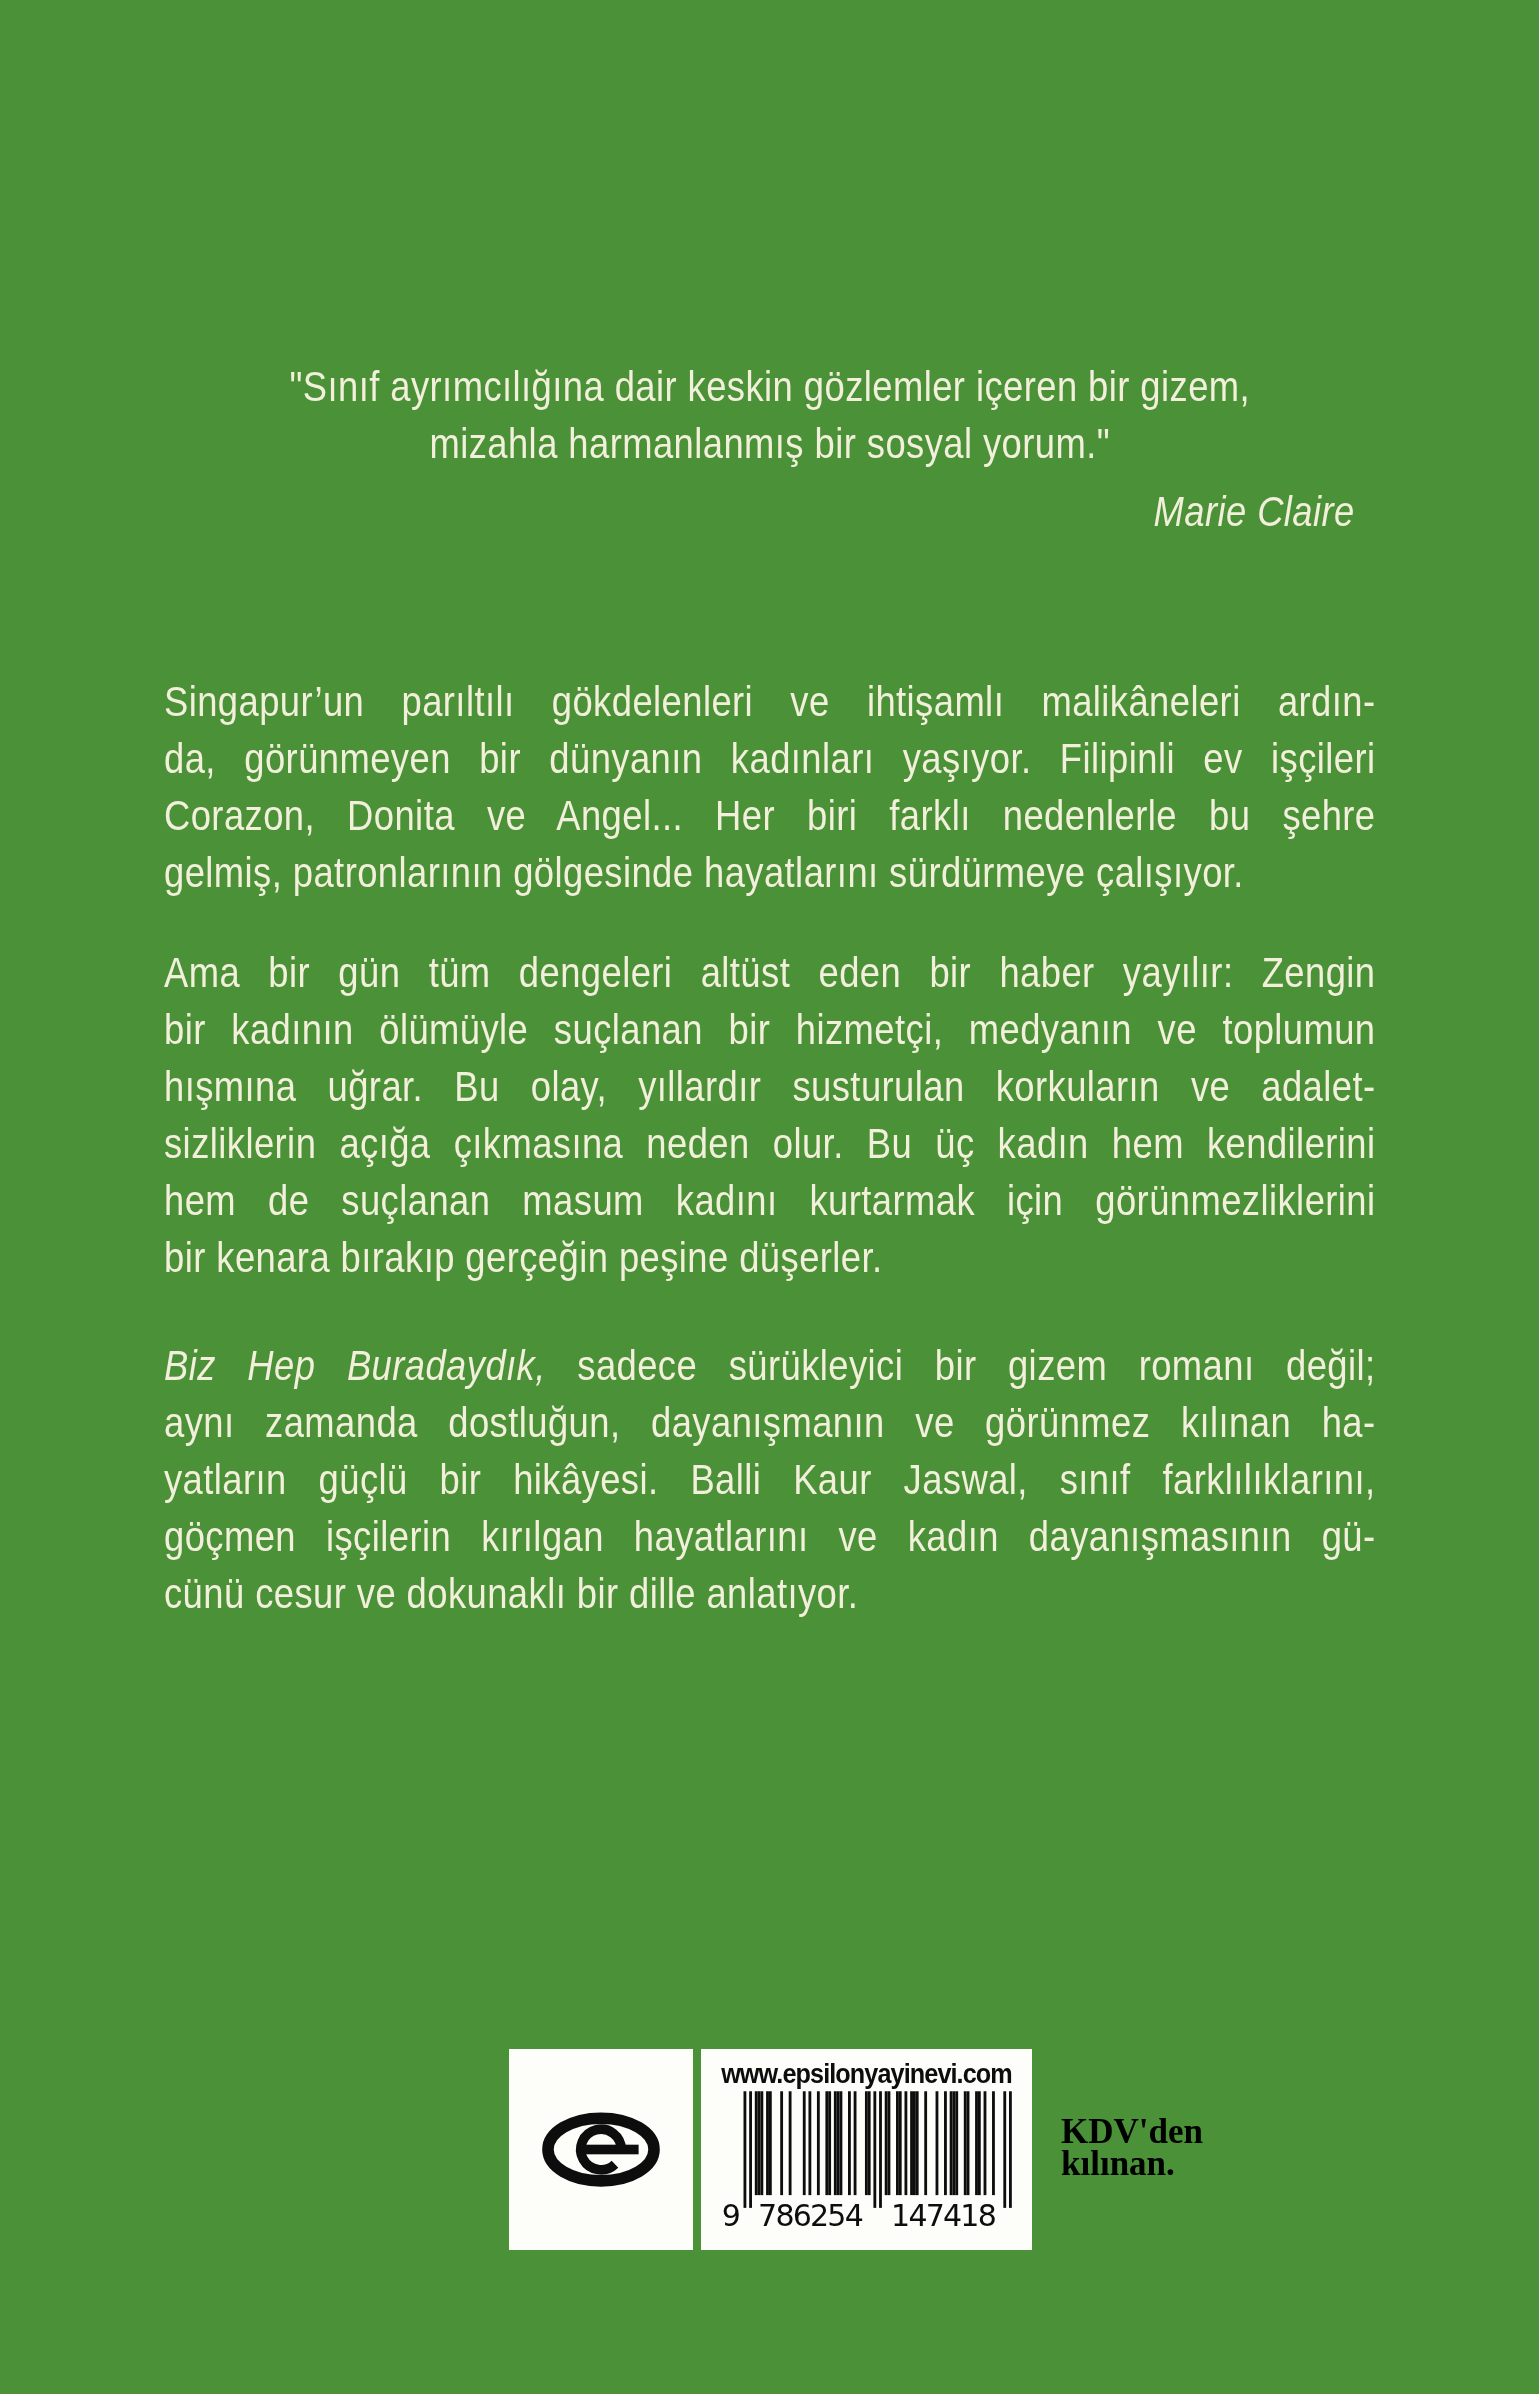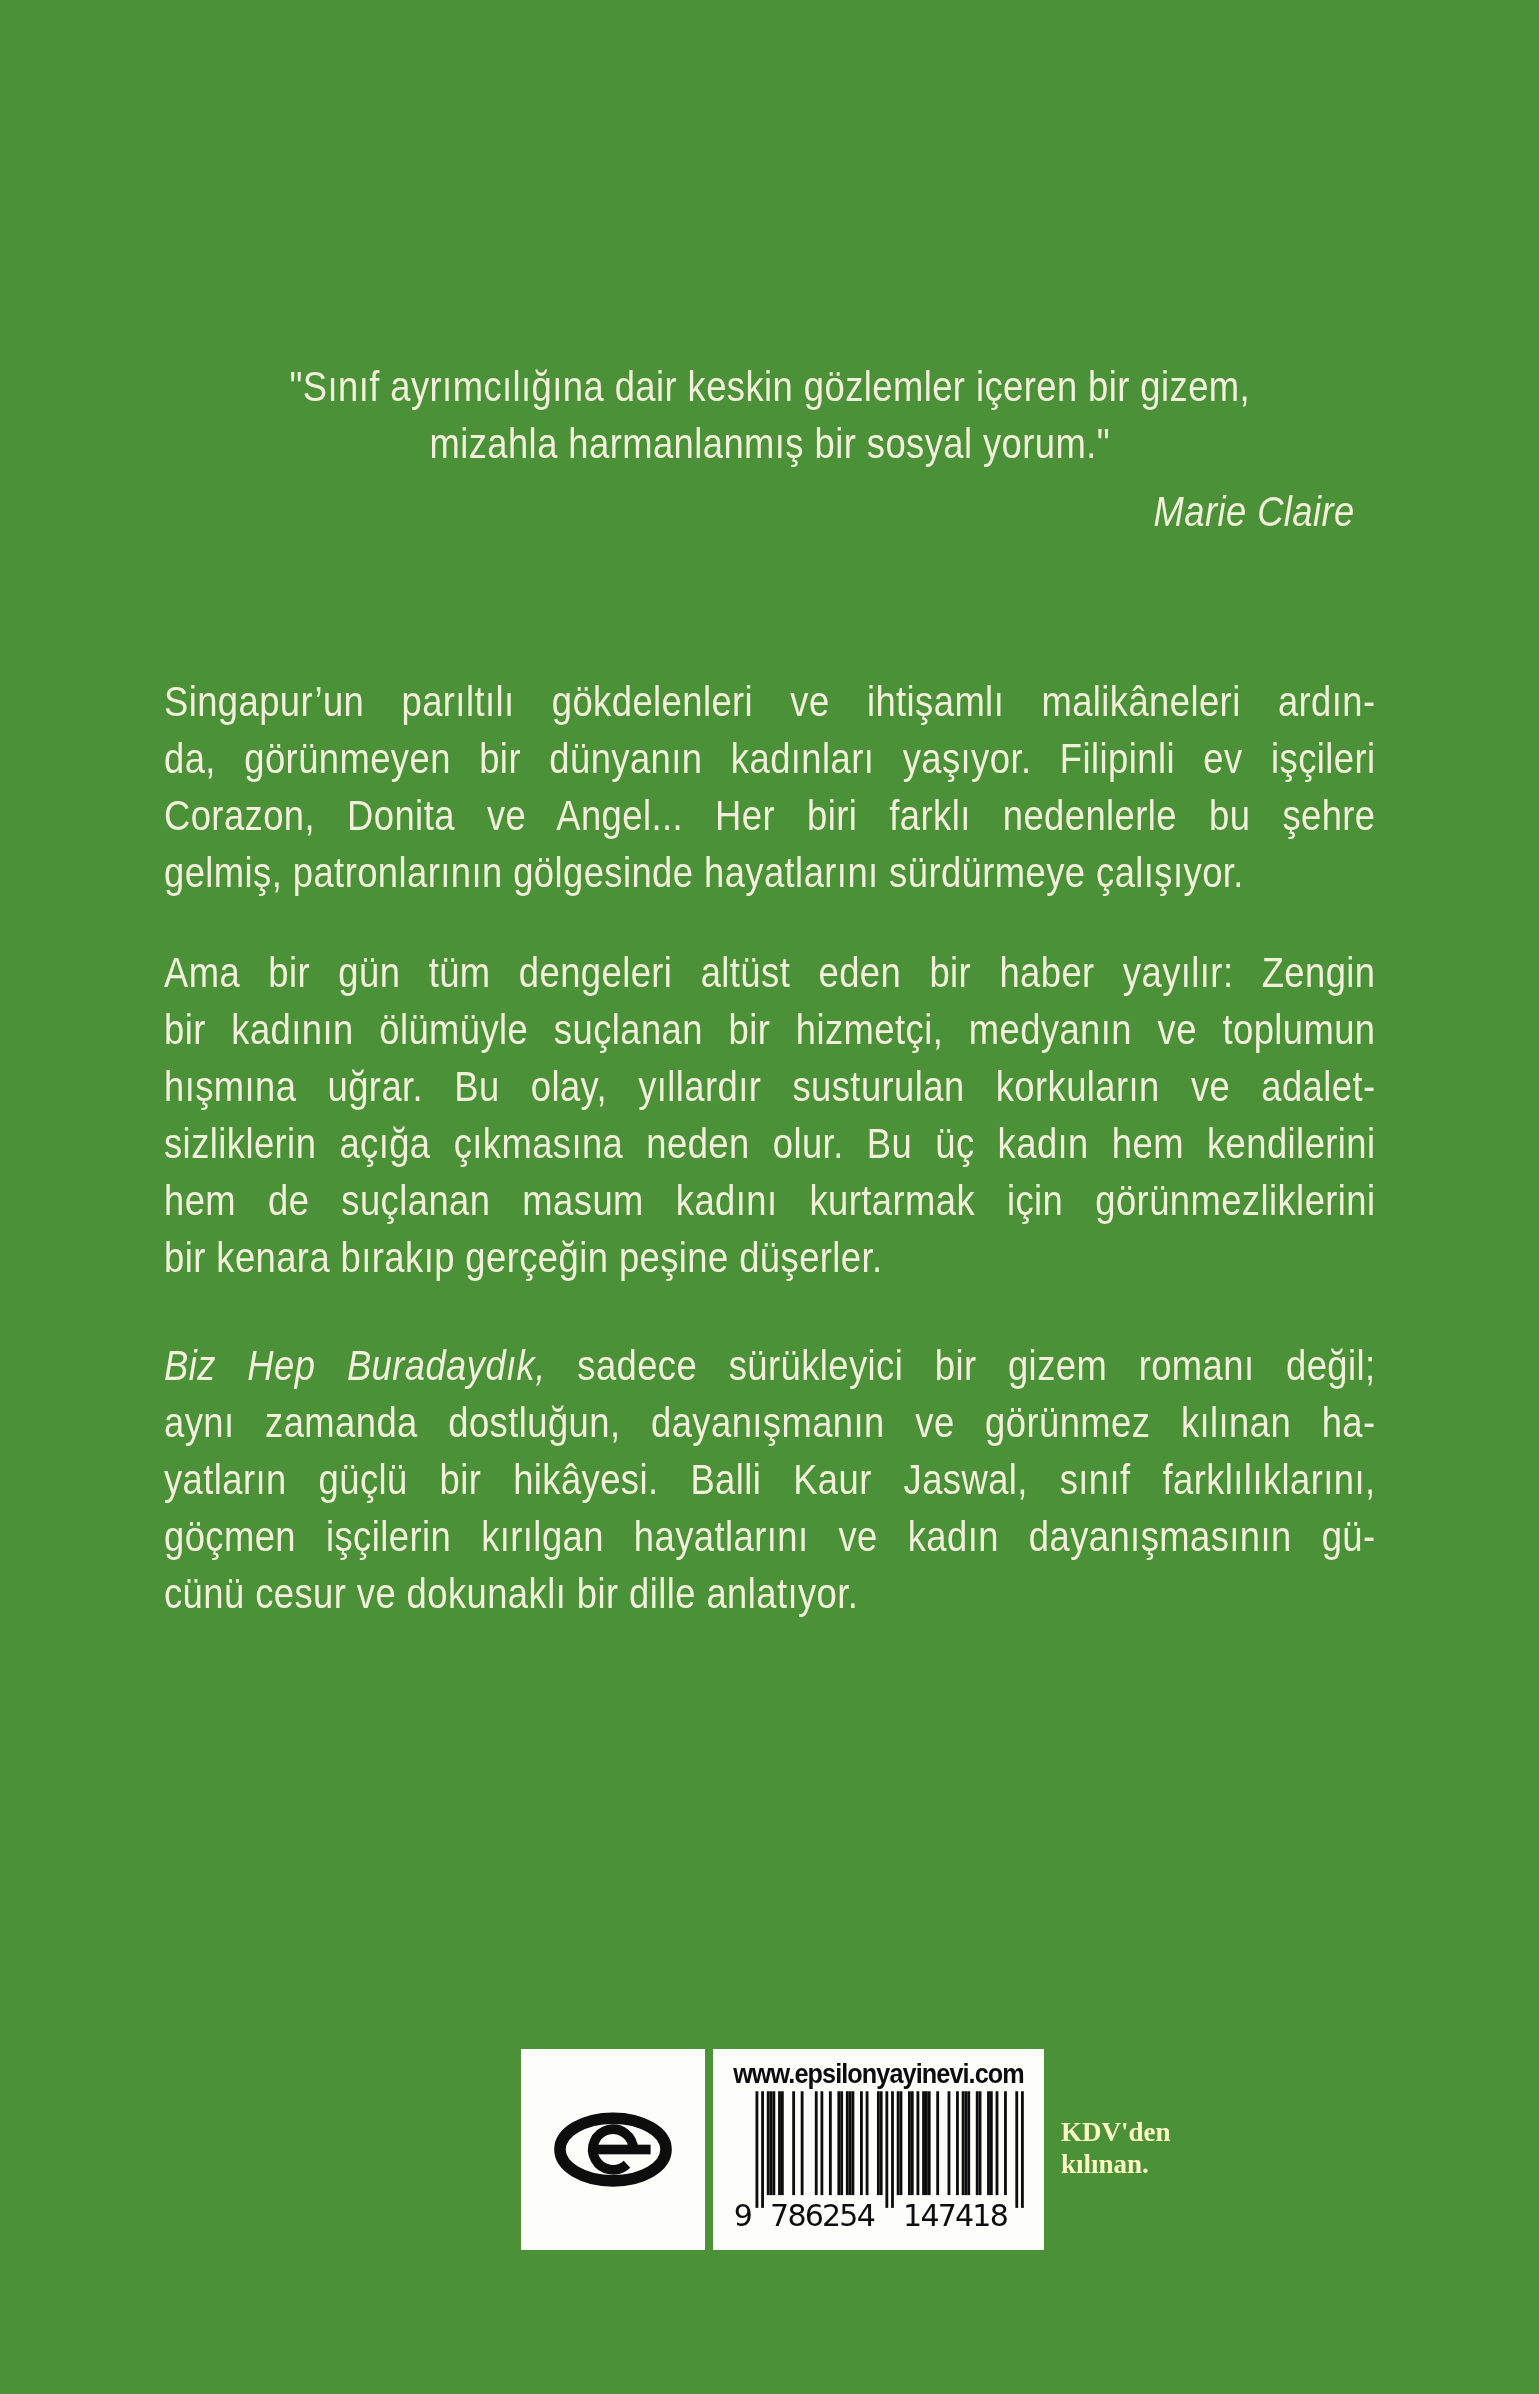--- a/index.html
+++ b/index.html
@@ -17,38 +17,38 @@
   }
   .quote-block{top:358px;text-align:center;}
   .attribution{margin-top:10.6px;text-align:right;padding-right:24px;font-style:italic;}
   .p1{top:673px;}
   .p2{top:944px;}
   .p3{top:1337px;}
   .line.just{text-align:justify;text-align-last:justify;}
   .line.last{text-align:left;text-align-last:left;}
   .italic{font-style:italic;}
   
-  .panel{position:absolute;background:#fdfdfa;margin-left:12px;}
+  .panel{position:absolute;background:#fdfdfa;}
   .logo-box{left:509px;top:2049px;width:184px;height:201px;
     display:flex;align-items:center;justify-content:center;}
   .barcode-box{left:701px;top:2049px;width:331px;height:201px;
     display:flex;flex-direction:column;align-items:center;}
   .website{
     margin-top:8.7px;color:#0d0d0d;font-weight:bold;font-size:28px;
     white-space:nowrap;letter-spacing:-1px;transform:scaleX(.9);transform-origin:50% 0;
     font-family:"Liberation Sans",sans-serif;
   }
   #barcode{margin-top:1px;}
   #barcode rect{fill:#0d0d0d;}
   #barcode text{fill:#0d0d0d;font-family:"DejaVu Sans",sans-serif;font-size:33px;}
   .epsilon{stroke:#0d0d0d;fill:none;}
   .kdv{
     position:absolute;left:1061px;top:2116px;
     font-family:"Liberation Serif",serif;font-weight:bold;
-    font-size:27px;line-height:32px;color:#fef9c3;
+    font-size:35px;line-height:32px;color:#000000;
   }
 </style>
 </head>
 <body>
 
 <section class="textcol quote-block">
   <div class="q-line">"Sınıf ayrımcılığına dair keskin gözlemler içeren bir gizem,</div>
   <div class="q-line">mizahla harmanlanmış bir sosyal yorum."</div>
   <div class="attribution">Marie Claire</div>
 </section>

